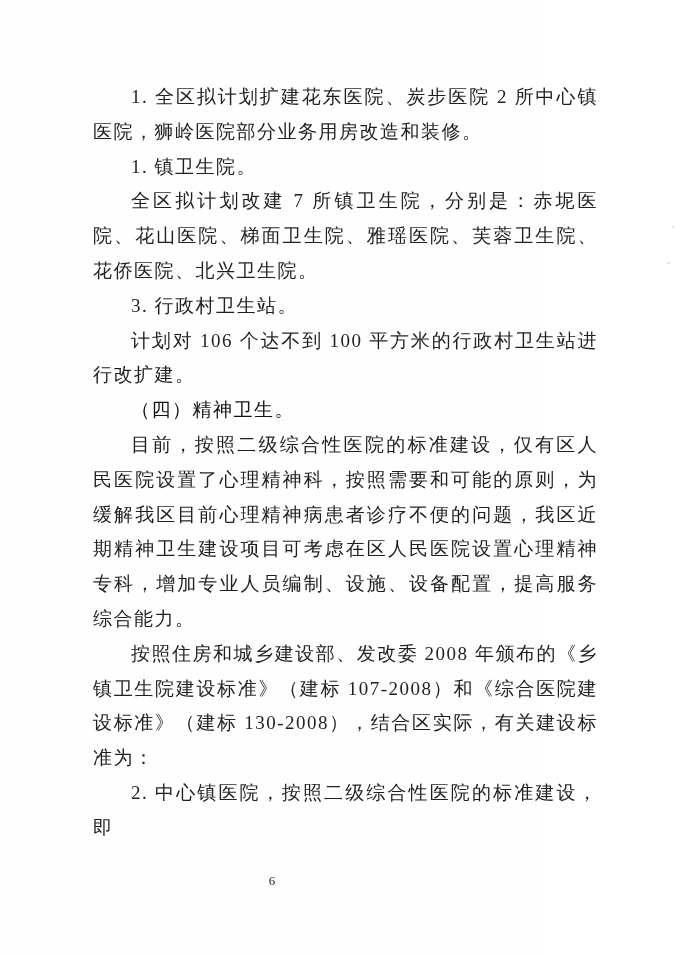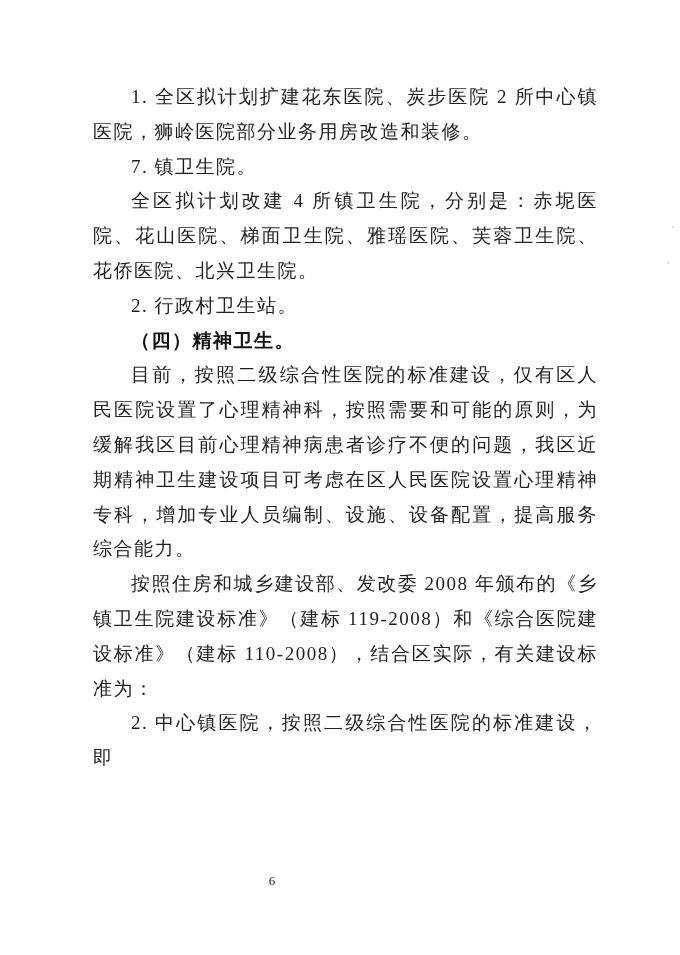--- a/index.html
+++ b/index.html
@@ -31,21 +31,21 @@
     font-size: 19px;
     line-height: 34.8px;
     letter-spacing: 1.5px;
     text-align: justify;
     text-indent: 2em;
     word-break: break-all;
     color: #1f1f1f;
   }
 
   .para.bold {
-    font-weight: bold;
+    font-weight: normal;
     color: #111;
   }
 
   
   .para.fill-last {
     text-align-last: justify;
   }
 
   .page-number {
     position: absolute;
@@ -68,26 +68,27 @@
   }
   .speck.s1 { width: 3px; height: 2px; top: 262px; left: 667px; }
   .speck.s2 { width: 2px; height: 2px; top: 226px; left: 672px; }
 </style>
 </head>
 <body>
 
 <div class="page">
   <div class="content">
     <p class="para">1. 全区拟计划扩建花东医院、炭步医院 2 所中心镇医院，狮岭医院部分业务用房改造和装修。</p>
-    <p class="para">7. 镇卫生院。</p>
-    <p class="para">全区拟计划改建 4 所镇卫生院，分别是：赤坭医院、花山医院、梯面卫生院、雅瑶医院、芙蓉卫生院、花侨医院、北兴卫生院。</p>
-    <p class="para">2. 行政村卫生站。</p>
+    <p class="para">1. 镇卫生院。</p>
+    <p class="para">全区拟计划改建 7 所镇卫生院，分别是：赤坭医院、花山医院、梯面卫生院、雅瑶医院、芙蓉卫生院、花侨医院、北兴卫生院。</p>
+    <p class="para">3. 行政村卫生站。</p>
+    <p class="para">计划对 106 个达不到 100 平方米的行政村卫生站进行改扩建。</p>
     <p class="para bold">（四）精神卫生。</p>
     <p class="para">目前，按照二级综合性医院的标准建设，仅有区人民医院设置了心理精神科，按照需要和可能的原则，为缓解我区目前心理精神病患者诊疗不便的问题，我区近期精神卫生建设项目可考虑在区人民医院设置心理精神专科，增加专业人员编制、设施、设备配置，提高服务综合能力。</p>
-    <p class="para">按照住房和城乡建设部、发改委 2008 年颁布的《乡镇卫生院建设标准》（建标 119-2008）和《综合医院建设标准》（建标 110-2008），结合区实际，有关建设标准为：</p>
+    <p class="para">按照住房和城乡建设部、发改委 2008 年颁布的《乡镇卫生院建设标准》（建标 107-2008）和《综合医院建设标准》（建标 130-2008），结合区实际，有关建设标准为：</p>
     <p class="para fill-last">2. 中心镇医院，按照二级综合性医院的标准建设，即</p>
   </div>
 
   <div class="page-number">6</div>
 
   <div class="speck s1"></div>
   <div class="speck s2"></div>
 </div>
 
 </body></html>

